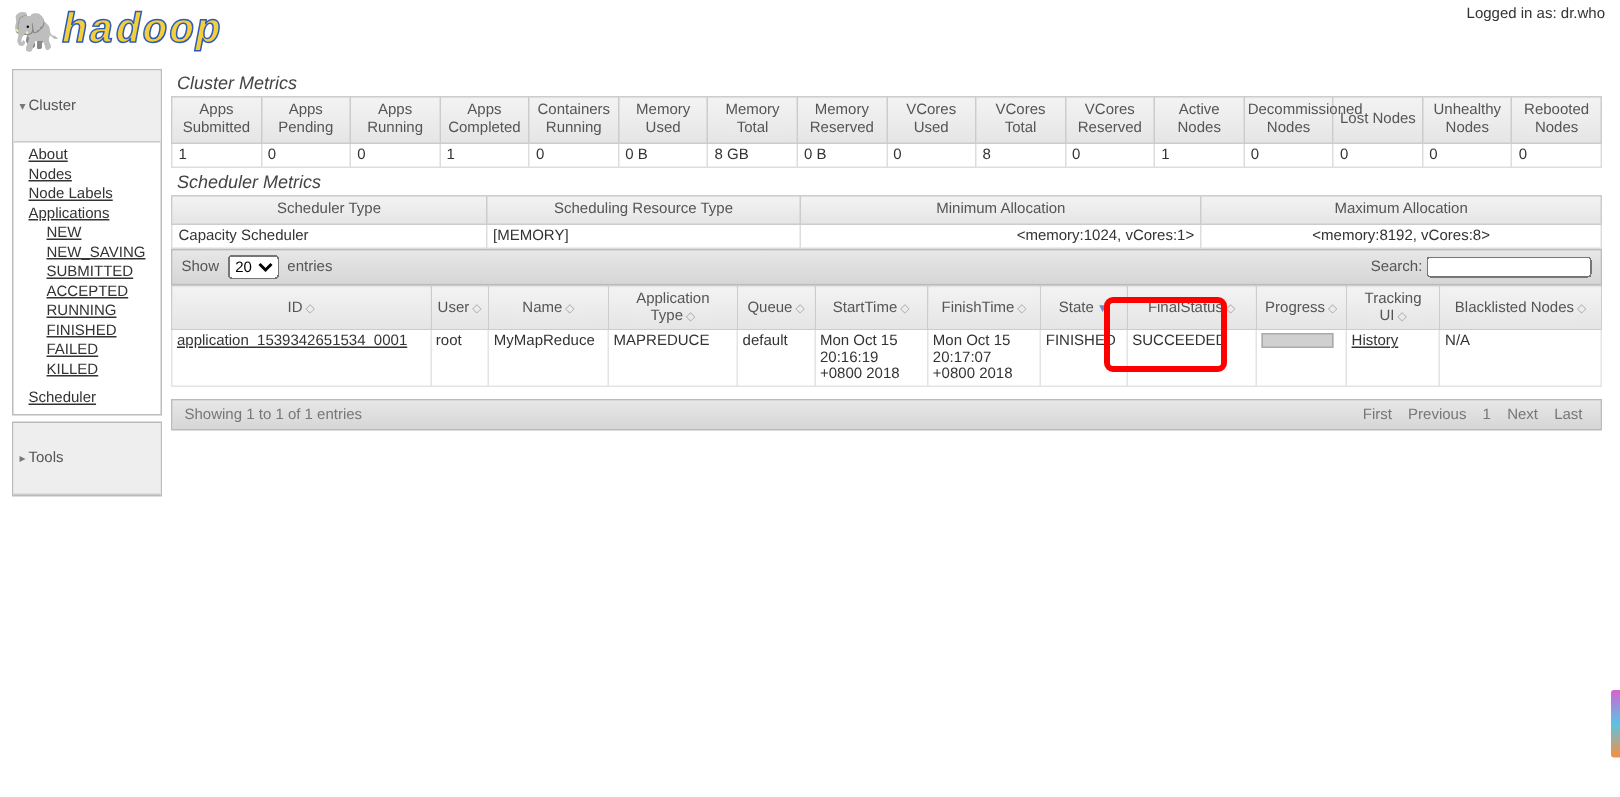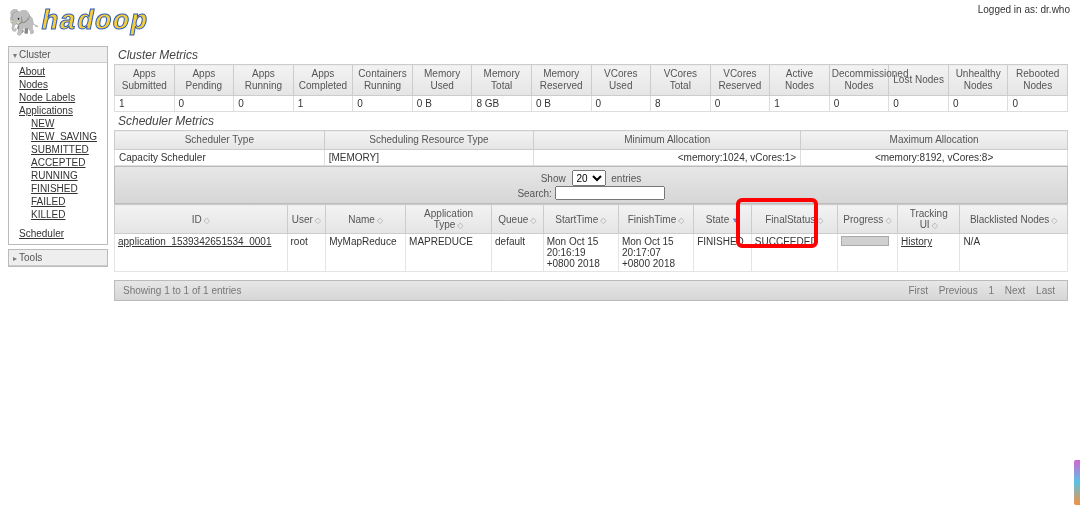--- a/index.html
+++ b/index.html
@@ -62,21 +62,21 @@
     margin-right: 6px;
     flex: 0 0 auto;
   }
   .sb-block {
     border: 1px solid #bbb;
     margin-bottom: 4px;
     background: #fff;
   }
   .sb-head {
     background: #eee;
-    padding: 2px 4px;
+    padding: 18px 4px;
     font-size: 10px;
     color: #555;
     border-bottom: 1px solid #ccc;
   }
   .sb-head .tri {
     font-size: 8px;
     color: #777;
     margin-right: 2px;
   }
   .sb-body {
@@ -127,21 +127,20 @@
   }
   .ctrlbar {
     background: linear-gradient(#e7e7e7, #d6d6d6);
     border: 1px solid #bbb;
     padding: 3px 6px;
     display: flex;
     align-items: center;
     justify-content: space-between;
     font-size: 10px;
     color: #555;
-    flex-direction: column;
   }
   .ctrlbar select {
     font-size: 10px;
     height: 16px;
     margin: 0 3px;
   }
   .ctrlbar input[type=text] {
     height: 14px;
     font-size: 10px;
     width: 110px;

